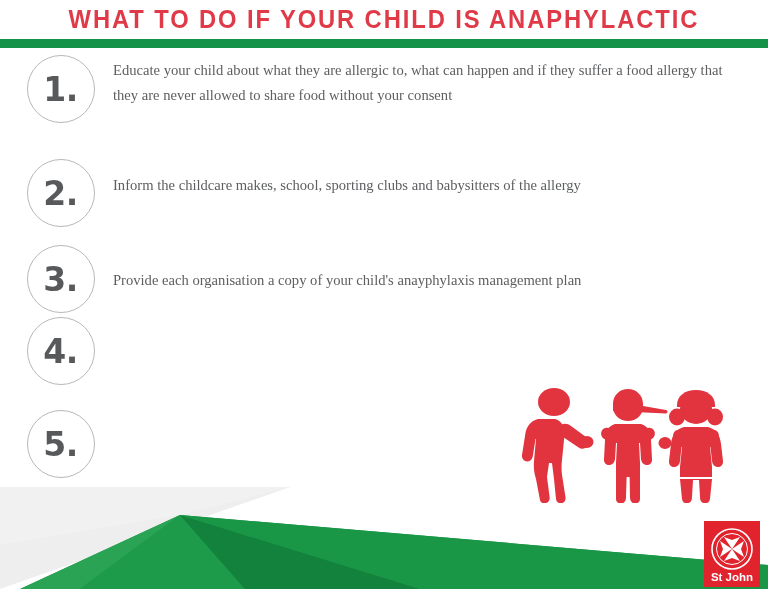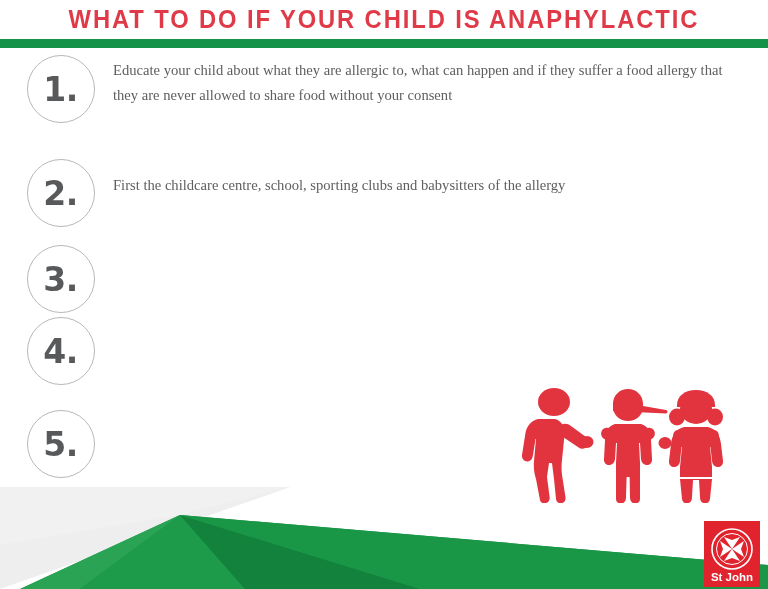--- a/index.html
+++ b/index.html
@@ -144,27 +144,28 @@
       <div class="badge">
         <span class="badge-num">1.</span>
       </div>
       <div class="step-text">Educate your child about what they are allergic to, what can happen and if they suffer a food allergy that they are never allowed to share food without your consent</div>
     </div>
 
     <div class="step" id="step-2">
       <div class="badge">
         <span class="badge-num">2.</span>
       </div>
-      <div class="step-text">First the childcare centre, school, sporting clubs and babysitters of the allergy</div>
+      <div class="step-text">Inform the childcare makes, school, sporting clubs and babysitters of the allergy</div>
     </div>
 
     <div class="step" id="step-3">
       <div class="badge">
         <span class="badge-num">3.</span>
       </div>
+      <div class="step-text">Provide each organisation a copy of your child's anayphylaxis management plan</div>
     </div>
 
     <div class="step" id="step-4">
       <div class="badge">
         <span class="badge-num">4.</span>
       </div>
     </div>
 
     <div class="step" id="step-5">
       <div class="badge">

